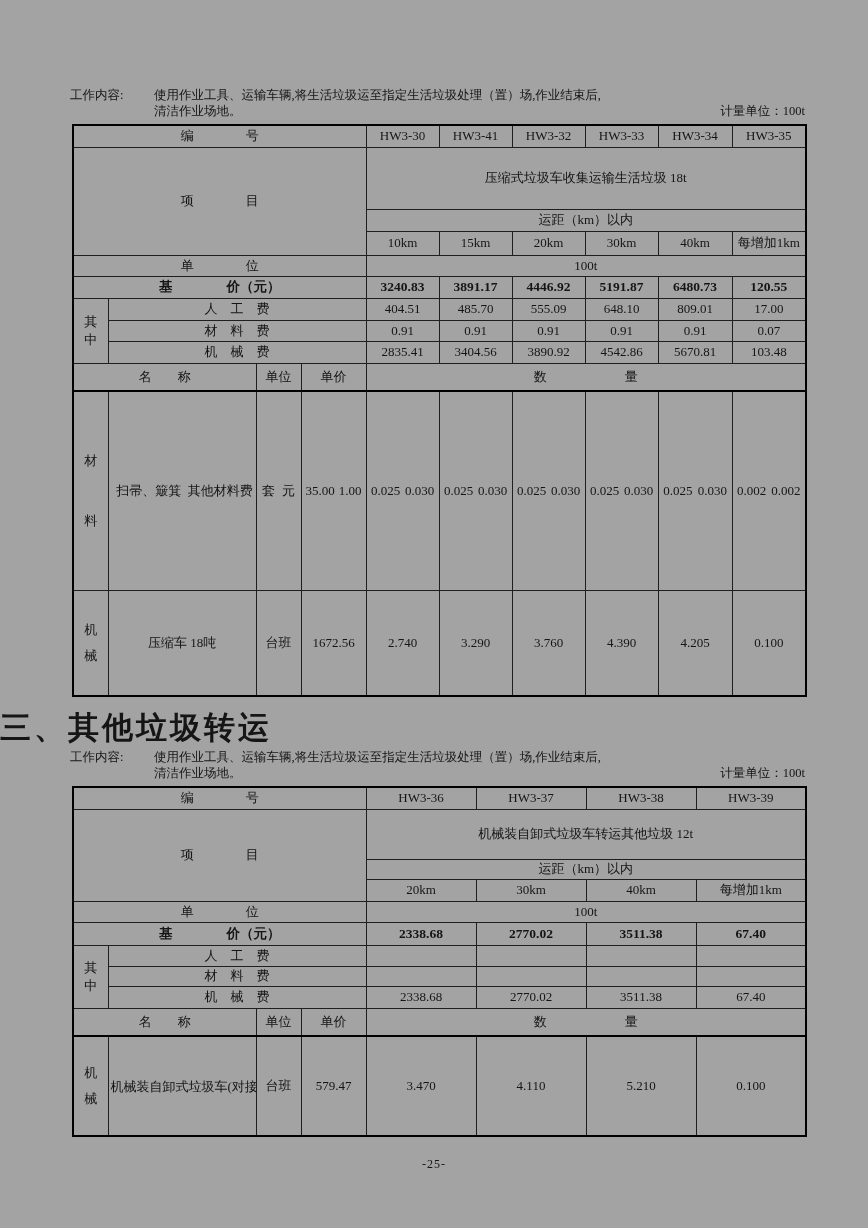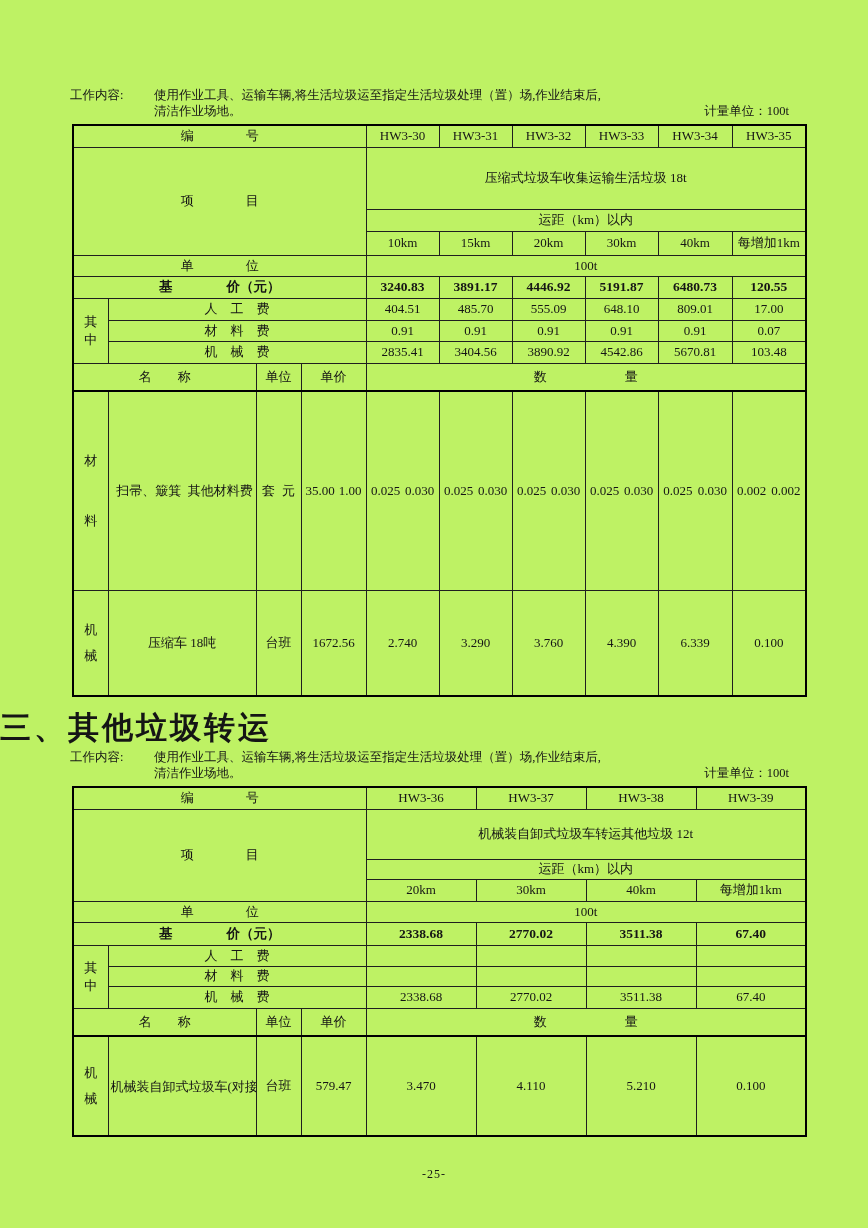--- a/index.html
+++ b/index.html
@@ -1,30 +1,30 @@
 <!DOCTYPE html>
 <html><head>
 <meta charset="utf-8">
 <style>
   html,body{margin:0;padding:0;background:#e8e8e8;}
   .sheet{
     position:relative;
     width:868px;height:1228px;
-    background:#bef264;
+    background:#a3a3a3;
     font-family:"Liberation Serif","DejaVu Serif",serif;
     color:#151515;
     overflow:hidden;
   }
   
   .wc{position:relative;margin:0 63px 0 70px;font-size:12.5px;line-height:16px;}
   .wc-first{padding-top:87px;}
   .wc-row{display:flex;align-items:flex-start;}
   .wc-label{flex:0 0 84px;white-space:nowrap;}
   .wc-lines{flex:1;}
-  .unit-note{position:absolute;right:16px;bottom:0;font-size:12.5px;white-space:nowrap;}
+  .unit-note{position:absolute;right:0;bottom:0;font-size:12.5px;white-space:nowrap;}
   
   table.quota{
     border-collapse:collapse;table-layout:fixed;
     margin-left:72px;width:734px;
     font-size:13px;
   }
   table.quota{border:2px solid #000;}
   table.quota th,table.quota td{
     border:1px solid #1f1f1f;
     padding:0 2px;
@@ -53,21 +53,21 @@
     font-family:"Liberation Sans","DejaVu Sans",sans-serif;
     font-weight:bold;font-size:31px;letter-spacing:3px;line-height:36px;
   }
   .h-sub{
     margin:3px 0 5px 0;text-align:center;
     font-family:"Liberation Sans","DejaVu Sans",sans-serif;
     font-weight:bold;font-size:19px;line-height:24px;letter-spacing:1px;
   }
   .wc-second{margin-top:3px;}
   .t-gap{margin-top:5px;}
-  .pageno{margin-top:30px;text-align:center;font-size:12px;letter-spacing:1px;}
+  .pageno{margin-top:20px;text-align:center;font-size:12px;letter-spacing:1px;}
 </style>
 </head>
 <body>
 
 <div class="sheet">
 
   <div class="wc wc-first">
     <div class="wc-row">
       <span class="wc-label">工作内容:</span>
       <div class="wc-lines">
@@ -88,21 +88,21 @@
         <col style="width:73px">
         <col style="width:73px">
         <col style="width:73px">
         <col style="width:74px">
         <col style="width:74px">
     </colgroup>
     <tbody>
         <tr class="h22">
       <th colspan="4">编　　　　号</th>
       <td>HW3-30</td>
-      <td>HW3-31</td>
+      <td>HW3-41</td>
       <td>HW3-32</td>
       <td>HW3-33</td>
       <td>HW3-34</td>
       <td>HW3-35</td>
     </tr>
     <tr class="h62">
       <th colspan="4" rowspan="3">项　　　　目</th>
       <td colspan="6">压缩式垃圾车收集运输生活垃圾 18t</td>
     </tr>
     <tr class="h22">
@@ -237,21 +237,21 @@
           <span>械</span>
         </div>
       </th>
       <td class="lname">压缩车 18吨</td>
       <td>台班</td>
       <td>1672.56</td>
       <td>2.740</td>
       <td>3.290</td>
       <td>3.760</td>
       <td>4.390</td>
-      <td>6.339</td>
+      <td>4.205</td>
       <td>0.100</td>
     </tr>
   </tbody>
     </table>
 
   <div class="h-main">三、其他垃圾转运</div>
 
   <div class="wc wc-second">
     <div class="wc-row">
       <span class="wc-label">工作内容:</span>

